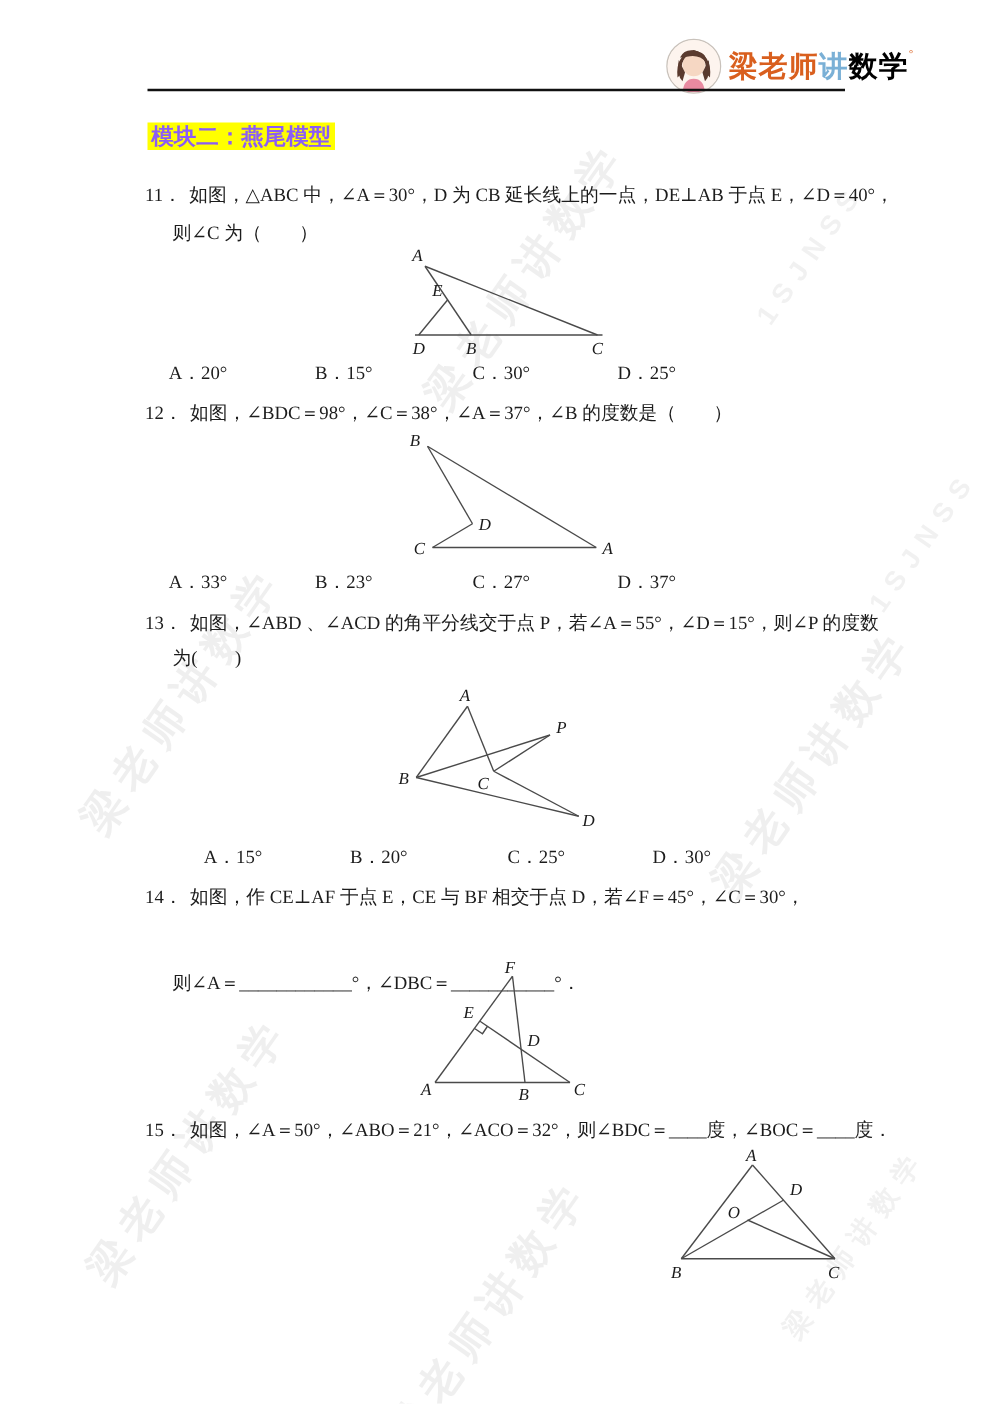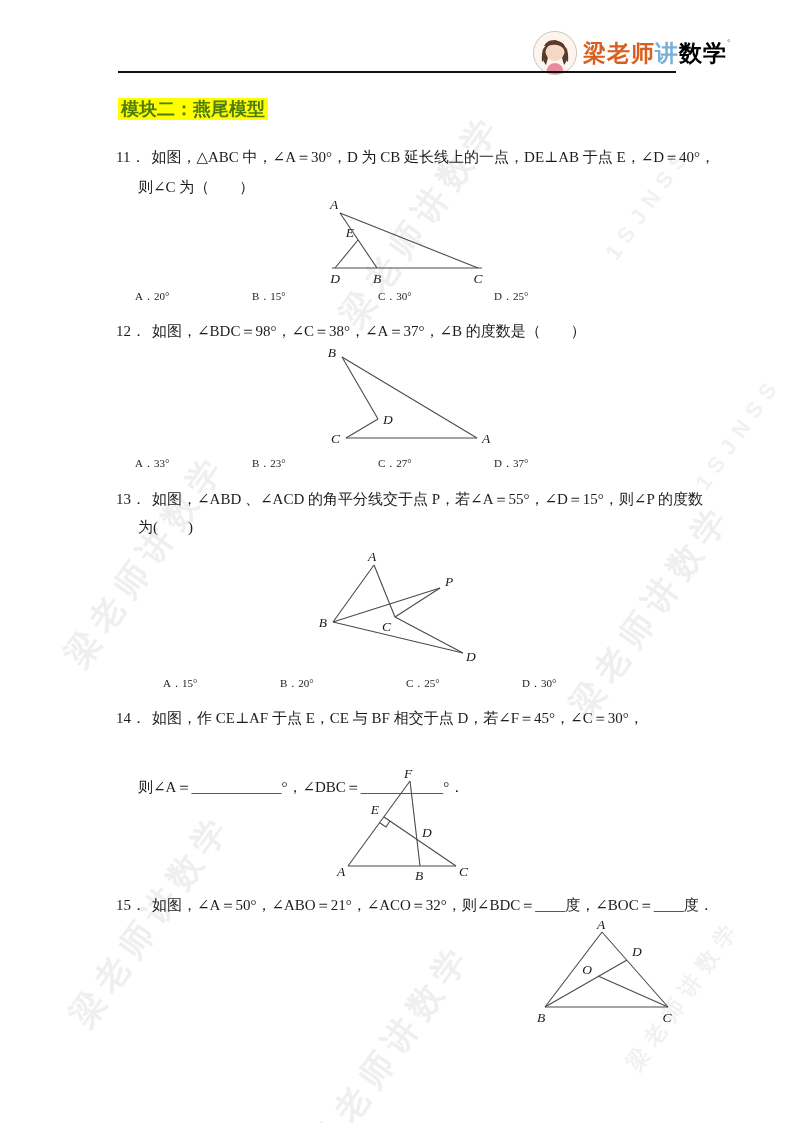--- a/index.html
+++ b/index.html
@@ -11,28 +11,28 @@
   
   #brand{position:absolute;left:533px;top:30px;height:46px;display:flex;align-items:center;}
   #avatar{width:42px;height:42px;border-radius:50%;border:1.5px solid #c9c2bb;background:#fdf6f0;overflow:hidden;flex:0 0 auto;}
   .brand-text{margin-left:6px;font-family:"Liberation Sans","DejaVu Sans",sans-serif;font-weight:bold;font-size:23px;letter-spacing:1px;white-space:nowrap;}
   .bt-orange{color:#d95f1e;}
   .bt-lightblue{color:#7ab0d6;}
   .bt-blue{color:#000000;}
   .bt-mark{color:#d95f1e;font-size:9px;vertical-align:top;font-weight:normal;}
   #head-rule{position:absolute;left:118px;top:71px;width:558px;height:2px;background:#111;}
   
-  #module-heading{position:absolute;left:118px;top:97px;font-family:"Liberation Sans","DejaVu Sans",sans-serif;font-weight:bold;font-size:18px;color:#4d7c0f;}
+  #module-heading{position:absolute;left:118px;top:97px;font-family:"Liberation Sans","DejaVu Sans",sans-serif;font-weight:bold;font-size:18px;color:#8b5cf6;}
   #module-heading .hl{background:#ffff00;padding:1px 3px;}
   
   .qline{position:absolute;white-space:nowrap;font-size:15px;line-height:20px;color:#1c1c1c;}
   .qnum{margin-right:6px;}
   
   .opts{position:absolute;left:0;top:0;width:794px;height:22px;}
-  .opt{position:absolute;font-size:11px;white-space:nowrap;color:#1c1c1c;}
+  .opt{position:absolute;font-size:15px;white-space:nowrap;color:#1c1c1c;}
   .opt.o1{left:135px;} .opt.o2{left:252px;} .opt.o3{left:378px;} .opt.o4{left:494px;}
   
   .fig{position:absolute;}
   .fig line,.fig polyline{stroke:#4a4a4a;stroke-width:1.1;fill:none;}
   .fig text{font-family:"Liberation Serif","DejaVu Serif",serif;font-style:italic;font-size:13.5px;fill:#1a1a1a;}
   
   .wm{position:absolute;font-family:"Liberation Sans","DejaVu Sans",sans-serif;
       color:rgba(100,100,100,0.10);font-size:34px;font-weight:bold;letter-spacing:8px;
       white-space:nowrap;transform:rotate(-55deg);transform-origin:0 0;pointer-events:none;}
   .wm.small{font-size:22px;color:rgba(100,100,100,0.09);}

